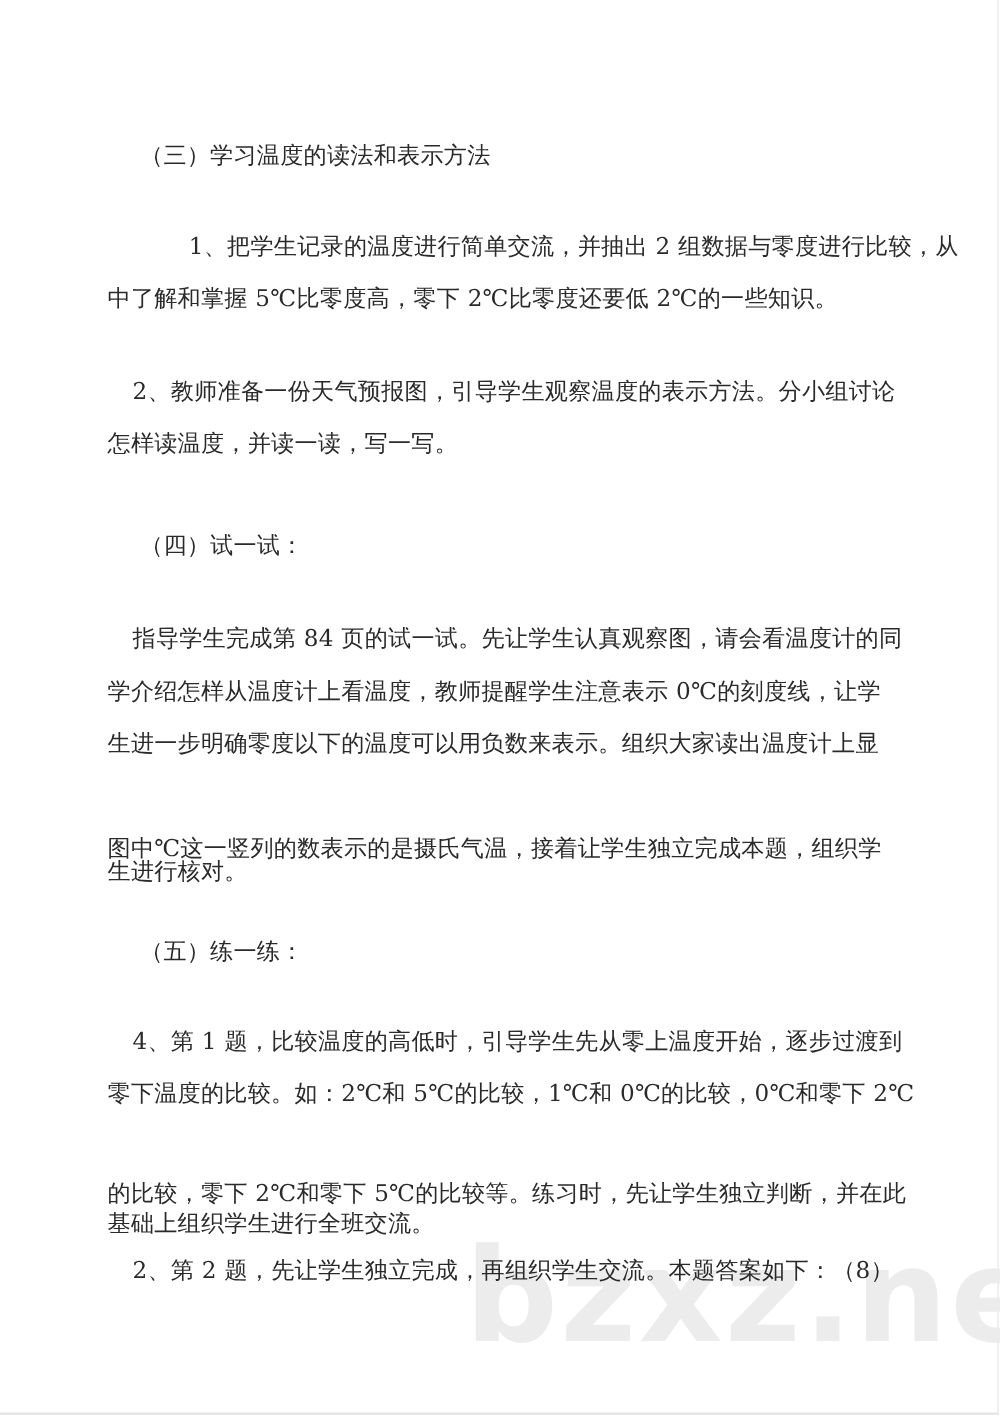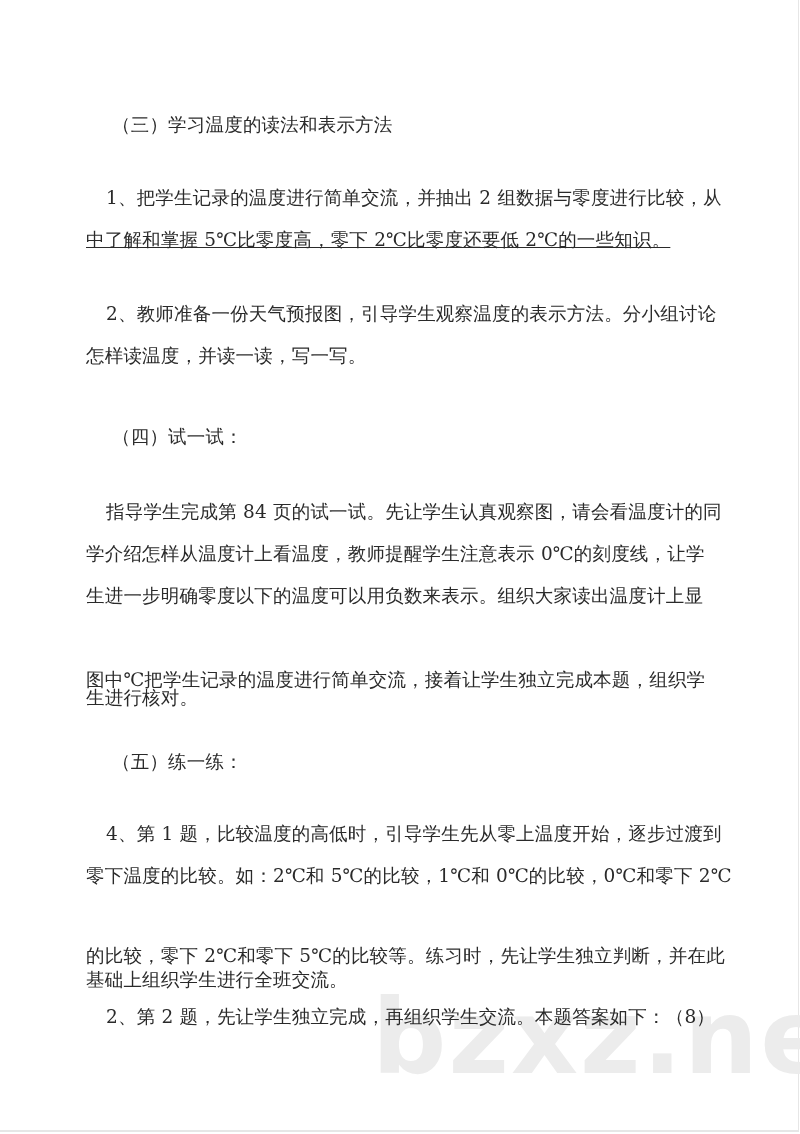--- a/index.html
+++ b/index.html
@@ -52,32 +52,32 @@
   </style>
 </head>
 <body>
 
 <div class="page">
 
   <div class="watermark">bzxz.net</div>
 
   <div class="line indent-heading" style="top:113px;">（三）学习温度的读法和表示方法</div>
 
-  <div class="line indent-para" style="top:186px;">1、把学生记录的温度进行简单交流，并抽出 2 组数据与零度进行比较，从</div>
-  <div class="line" style="top:228px;text-decoration:underline;">中了解和掌握 5℃比零度高，零下 2℃比零度还要低 2℃的一些知识。</div>
+  <div class="line indent-para" style="top:186px;margin-left:45px;">1、把学生记录的温度进行简单交流，并抽出 2 组数据与零度进行比较，从</div>
+  <div class="line" style="top:228px;">中了解和掌握 5℃比零度高，零下 2℃比零度还要低 2℃的一些知识。</div>
 
   <div class="line indent-para" style="top:302px;">2、教师准备一份天气预报图，引导学生观察温度的表示方法。分小组讨论</div>
   <div class="line" style="top:344px;">怎样读温度，并读一读，写一写。</div>
 
   <div class="line indent-heading" style="top:425px;">（四）试一试：</div>
 
   <div class="line indent-para" style="top:500px;">指导学生完成第 84 页的试一试。先让学生认真观察图，请会看温度计的同</div>
   <div class="line" style="top:542px;">学介绍怎样从温度计上看温度，教师提醒学生注意表示 0℃的刻度线，让学</div>
   <div class="line" style="top:584px;">生进一步明确零度以下的温度可以用负数来表示。组织大家读出温度计上显</div>
-  <div class="line" style="top:668px;">图中℃把学生记录的温度进行简单交流，接着让学生独立完成本题，组织学</div>
+  <div class="line" style="top:668px;">图中℃这一竖列的数表示的是摄氏气温，接着让学生独立完成本题，组织学</div>
   <div class="line" style="top:686px;">生进行核对。</div>
 
   <div class="line indent-heading" style="top:750px;">（五）练一练：</div>
 
   <div class="line indent-para" style="top:822px;">4、第 1 题，比较温度的高低时，引导学生先从零上温度开始，逐步过渡到</div>
   <div class="line" style="top:864px;">零下温度的比较。如：2℃和 5℃的比较，1℃和 0℃的比较，0℃和零下 2℃</div>
   <div class="line" style="top:944px;">的比较，零下 2℃和零下 5℃的比较等。练习时，先让学生独立判断，并在此</div>
   <div class="line" style="top:948px;margin-top:20px;">基础上组织学生进行全班交流。</div>
 
   <div class="line indent-para" style="top:1005px;">2、第 2 题，先让学生独立完成，再组织学生交流。本题答案如下：（8）</div>

